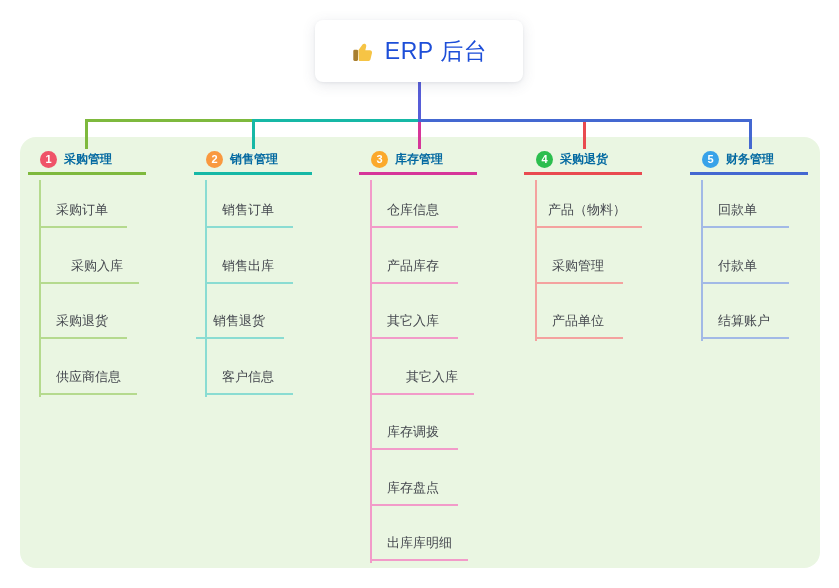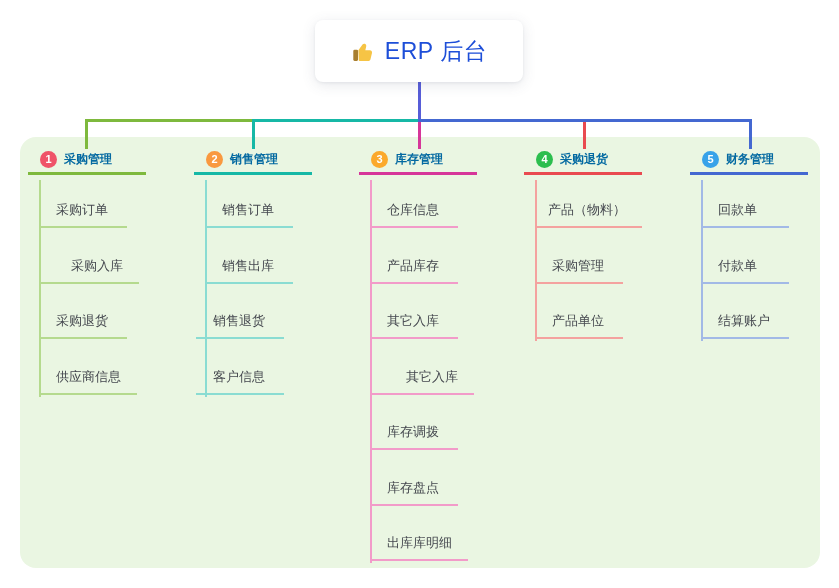--- a/index.html
+++ b/index.html
@@ -76,21 +76,21 @@
     <div class="child-node" style="left: 39px; top: 307px; border-bottom: 2px solid rgb(181, 218, 142);">采购退货</div>
     <div class="child-node" style="left: 39px; top: 362.5px; border-bottom: 2px solid rgb(181, 218, 142);">供应商信息</div>
     <div class="branch-header" style="left: 194px; border-bottom: 3px solid rgb(22, 184, 166);">
       <span class="badge" style="background: rgb(249, 153, 63);">2</span>
       <span class="branch-label">销售管理</span>
     </div>
     <div class="vline" style="left: 205px; top: 180px; width: 2px; height: 216.5px; background: rgb(138, 220, 210);"></div>
     <div class="child-node" style="left: 205px; top: 196px; border-bottom: 2px solid rgb(138, 220, 210);">销售订单</div>
     <div class="child-node" style="left: 205px; top: 251.5px; border-bottom: 2px solid rgb(138, 220, 210);">销售出库</div>
     <div class="child-node" style="left: 196px; top: 307px; border-bottom: 2px solid rgb(138, 220, 210); text-align: center;">销售退货</div>
-    <div class="child-node" style="left: 196px; top: 362.5px; border-bottom: 2px solid rgb(138, 220, 210); font-family: Liberation Serif, serif;">客户信息</div>
+    <div class="child-node" style="left: 205px; top: 362.5px; border-bottom: 2px solid rgb(138, 220, 210); font-family: Liberation Serif, serif;">客户信息</div>
     <div class="branch-header" style="left: 359px; border-bottom: 3px solid rgb(214, 54, 153);">
       <span class="badge" style="background: rgb(251, 169, 43);">3</span>
       <span class="branch-label">库存管理</span>
     </div>
     <div class="vline" style="left: 370px; top: 180px; width: 2px; height: 383px; background: rgb(242, 155, 201);"></div>
     <div class="child-node" style="left: 370px; top: 196px; border-bottom: 2px solid rgb(242, 155, 201);">仓库信息</div>
     <div class="child-node" style="left: 370px; top: 251.5px; border-bottom: 2px solid rgb(242, 155, 201);">产品库存</div>
     <div class="child-node" style="left: 370px; top: 307px; border-bottom: 2px solid rgb(242, 155, 201);">其它入库</div>
     <div class="child-node" style="left: 370px; top: 362.5px; border-bottom: 2px solid rgb(242, 155, 201); padding-left: 36px;">其它入库</div>
     <div class="child-node" style="left: 370px; top: 418px; border-bottom: 2px solid rgb(242, 155, 201);">库存调拨</div>

